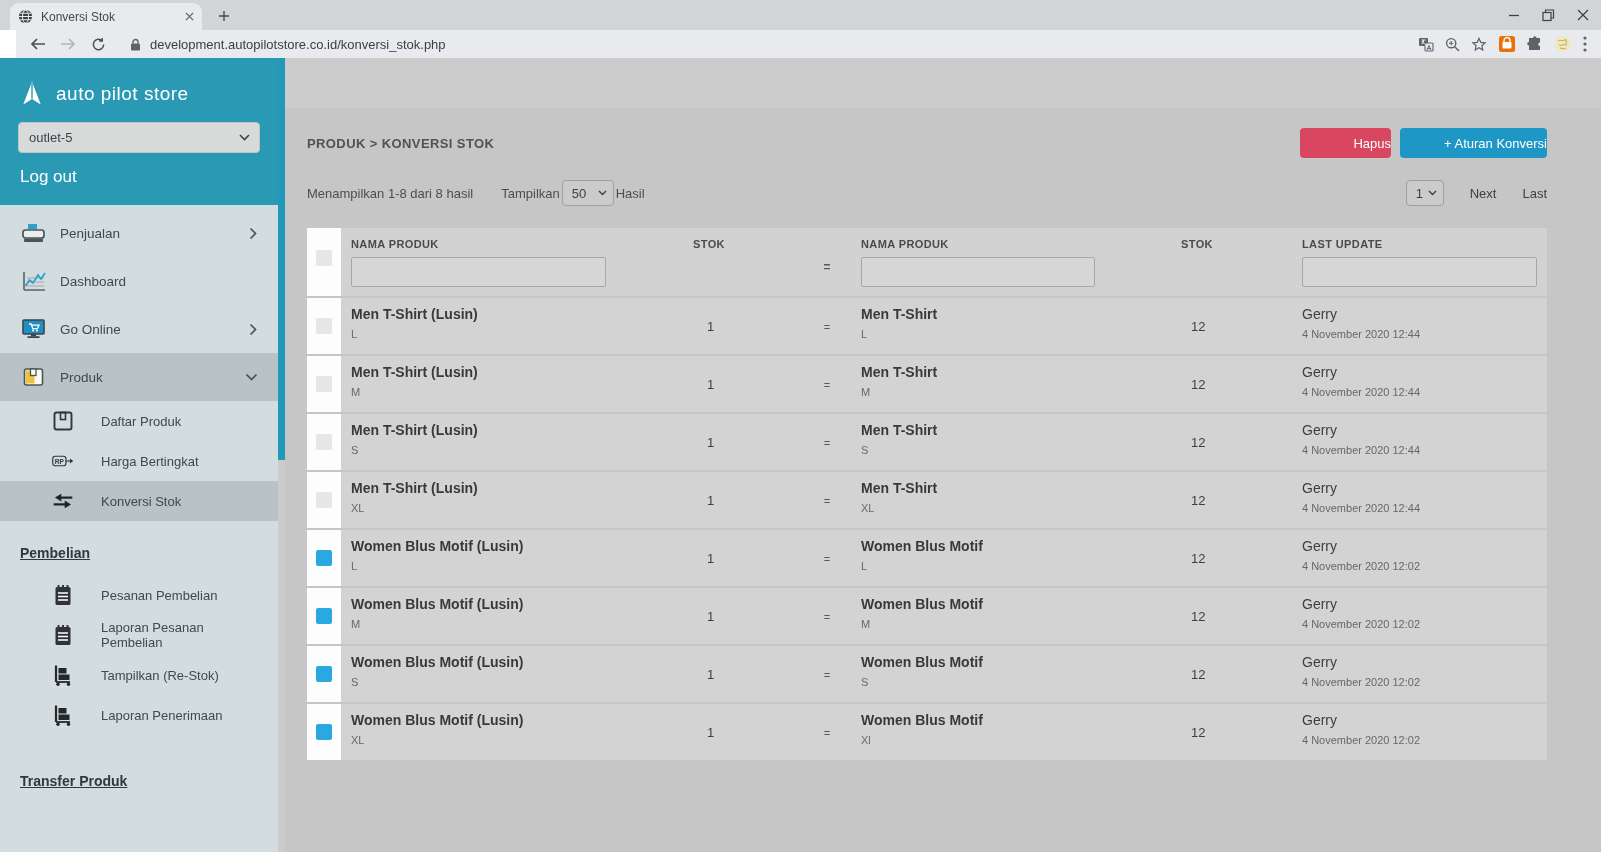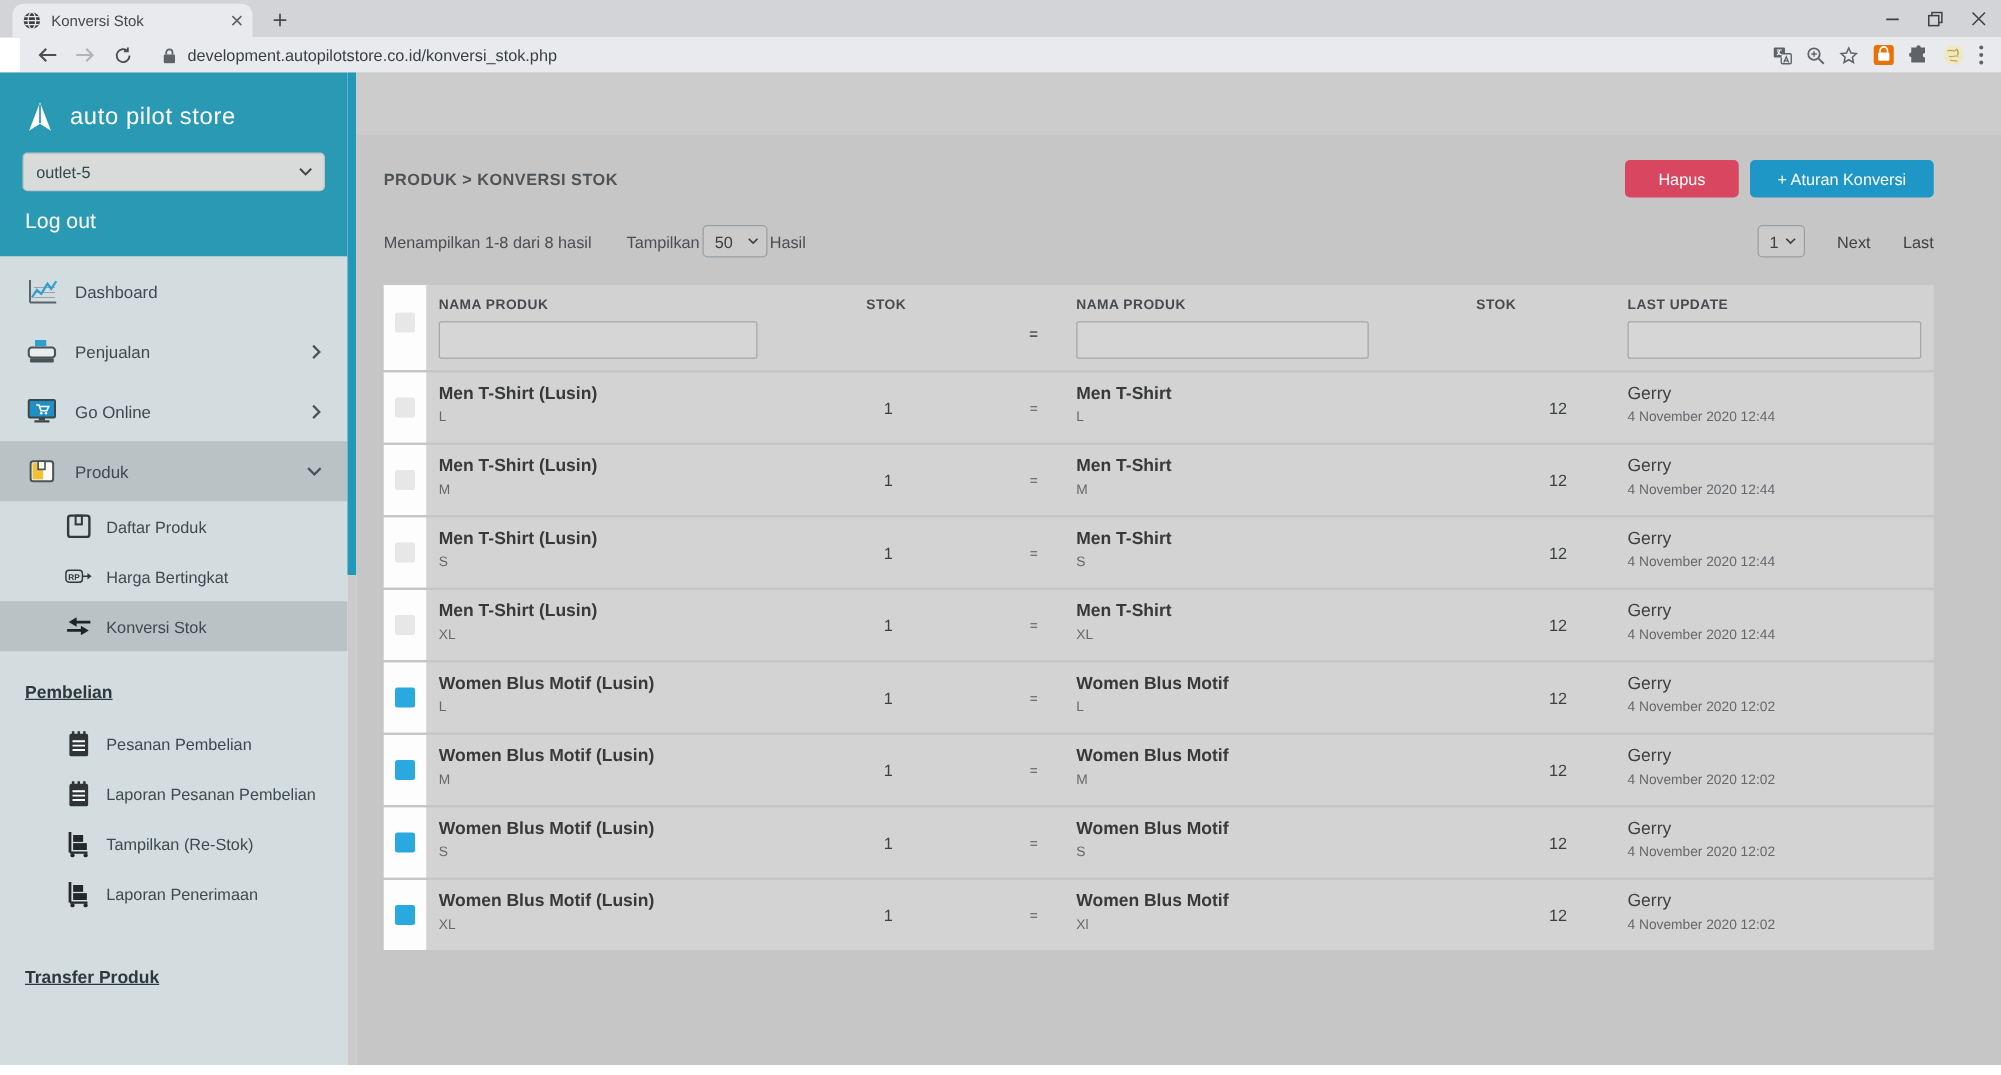--- a/index.html
+++ b/index.html
@@ -35,33 +35,33 @@
   .outlet-wrap select { width:100%; height:31px; appearance:none; -webkit-appearance:none; border:1px solid #bfc4c6;
         border-radius:4px; background:#d9dbdb; font-size:13px; color:#37474c; padding:0 10px; font-family:"Liberation Sans",sans-serif; }
   .outlet-chev { position:absolute; right:10px; top:12px; pointer-events:none; }
   .logout { color:#fff; font-size:17px; padding:14px 0 0 20px; cursor:pointer; }
 
   .menu { padding-top:4px; }
   .m-item { display:flex; align-items:center; height:48px; padding:0 20px; color:#3d4a4f; font-size:13.5px; cursor:pointer; }
   .m-item .ico { width:27px; display:flex; justify-content:center; margin-right:13px; flex:none; }
   .m-item .lbl { flex:1; }
   .m-item.active { background:#b9c2c5; }
-  .m-item.sub { height:40px; padding-left:52px; font-size:13px; }
+  .m-item.sub { height:40px; padding-left:52px; font-size:13px;gap:16px; }
   .m-item.sub .ico { width:22px; margin-right:11px; }
   .m-section { font-size:14px; font-weight:bold; color:#2c393e; text-decoration:underline; padding:0 0 0 20px; cursor:pointer; }
   .m-section.s1 { margin:24px 0 14px 0; }
   .m-section.s2 { margin:38px 0 0 0; }
 
   .main { position:absolute; left:285px; top:0; right:0; height:100%; background:#c6c6c7; }
   .topband { height:50px; background:#cccccd; }
 
   .page-head { display:flex; align-items:center; justify-content:space-between; padding:20px 54px 0 22px; }
   .crumb { font-size:13px; font-weight:bold; color:#4f5356; letter-spacing:.4px; }
   .btns { display:flex; gap:9px; }
-  .btn { height:30px; border:none; border-radius:4px; color:#fff; font-size:13px; font-family:"Liberation Sans",sans-serif; cursor:pointer; }
+  .btn { height:30px; border:none; border-radius:4px; color:#fff; font-size:13px; font-family:"Liberation Sans",sans-serif; cursor:pointer;text-align:right; }
   .btn-red { background:#d8465f; width:91px; }
   .btn-blue { background:#1f97c6; width:147px; }
 
   .list-controls { display:flex; align-items:center; padding:22px 54px 0 22px; font-size:13px; color:#4a4e52; }
   .sel-wrap { position:relative; display:inline-block; }
   .sel-wrap select { appearance:none; -webkit-appearance:none; border:1px solid #9aa0a3; border-radius:4px;
         background:#cbcbcc; color:#3c4043; font-size:13px; font-family:"Liberation Sans",sans-serif; height:26px; }
   .sel-chev { position:absolute; right:7px; top:10px; pointer-events:none; }
   .pgsize { margin:0 2px; } .pgsize select { width:52px; padding:0 18px 0 9px; }
   .spacer { flex:1; }
@@ -82,21 +82,21 @@
   .thead .cb-cell { padding-top:22px; }
   .cb { width:16px; height:16px; background:#e7e7e7; border-radius:2px; cursor:pointer; }
   .cb.checked { background:#29a9e0; }
 
   .row { background:#d3d3d3; height:56px; margin-top:2px; }
   .cell-name { padding:8px 0 0 10px; }
   .c5.cell-name { padding-left:14px; }
   .pname { font-size:14px; font-weight:bold; color:#37393b; }
   .pvar { font-size:11px; color:#65696d; margin-top:6px; }
   .cell-stok { font-size:13px; color:#3c4043; padding:21px 0 0 14px; }
-  .cell-stok.right { padding-left:10px;text-align:center; }
+  .cell-stok.right { padding-left:10px; }
   .cell-eq { font-size:11px; color:#55595c; text-align:center; padding-top:23px; }
   .cell-upd { padding-top:8px; }
   .uname { font-size:14px; color:#3c4043; }
   .udate { font-size:11px; color:#64686c; margin-top:6px; }
 
   .bottom-strip { position:absolute; left:0; right:0; bottom:0; height:8px; background:#fff; }
 
   svg { display:block; }
 </style>
 </head>
@@ -236,42 +236,42 @@
             <svg width="11" height="7" viewBox="0 0 11 7">
               <path d="M1 1l4.5 4.5L10 1" stroke="#37474c" stroke-width="1.6" fill="none"></path>
             </svg>
           </span>
       </div>
       <div class="logout">Log out</div>
     </div>
     <div class="menu" id="menu">
         <div class="m-item">
           <span class="ico">
+            <svg width="27" height="24" viewBox="0 0 27 24">
+              <rect x="8" y="3" width="9" height="5" fill="#2f9fd0"></rect>
+              <rect x="3" y="9" width="21" height="8" rx="2.5" fill="#e9eded" stroke="#4a5458" stroke-width="1.7"></rect>
+              <rect x="4" y="17.5" width="19" height="3.5" rx="1" fill="#4a5458"></rect>
+            </svg>
+          </span>
+          <span class="lbl">Penjualan</span>
+          <span>
+            <svg width="9" height="13" viewBox="0 0 9 13">
+              <path d="M1.5 1.5l5 5-5 5" stroke="#4a5458" stroke-width="1.7" fill="none"></path>
+            </svg>
+          </span>
+        </div>
+        <div class="m-item">
+          <span class="ico">
             <svg width="26" height="24" viewBox="0 0 26 24">
               <path d="M3 3v18M3 21h21" stroke="#5a6468" stroke-width="1.6"></path>
               <path d="M6 9h17M6 13h17M6 17h17" stroke="#9aa4a8" stroke-width=".9"></path>
               <path d="M4.5 17l4-6 3.5 3 5-8 3 4 4-6" stroke="#2f9fd0" stroke-width="1.8" fill="none"></path>
             </svg>
           </span>
           <span class="lbl">Dashboard</span>
-        </div>
-        <div class="m-item">
-          <span class="ico">
-            <svg width="27" height="24" viewBox="0 0 27 24">
-              <rect x="8" y="3" width="9" height="5" fill="#2f9fd0"></rect>
-              <rect x="3" y="9" width="21" height="8" rx="2.5" fill="#e9eded" stroke="#4a5458" stroke-width="1.7"></rect>
-              <rect x="4" y="17.5" width="19" height="3.5" rx="1" fill="#4a5458"></rect>
-            </svg>
-          </span>
-          <span class="lbl">Penjualan</span>
-          <span>
-            <svg width="9" height="13" viewBox="0 0 9 13">
-              <path d="M1.5 1.5l5 5-5 5" stroke="#4a5458" stroke-width="1.7" fill="none"></path>
-            </svg>
-          </span>
         </div>
         <div class="m-item">
           <span class="ico">
             <svg width="27" height="24" viewBox="0 0 27 24">
               <rect x="3" y="3" width="21" height="14" rx="1" fill="#1f8fc4" stroke="#3c4649" stroke-width="1.6"></rect>
               <path d="M9 7h2.2l1.6 4.6h4.6L19 8.2h-7" stroke="#fff" stroke-width="1.3" fill="none"></path>
               <circle cx="13" cy="13.6" r="1" fill="#fff"></circle>
               <circle cx="16.8" cy="13.6" r="1" fill="#fff"></circle>
               <rect x="11" y="17" width="5" height="2.2" fill="#3c4649"></rect>
               <rect x="7.5" y="19.2" width="12" height="1.8" fill="#3c4649"></rect>

